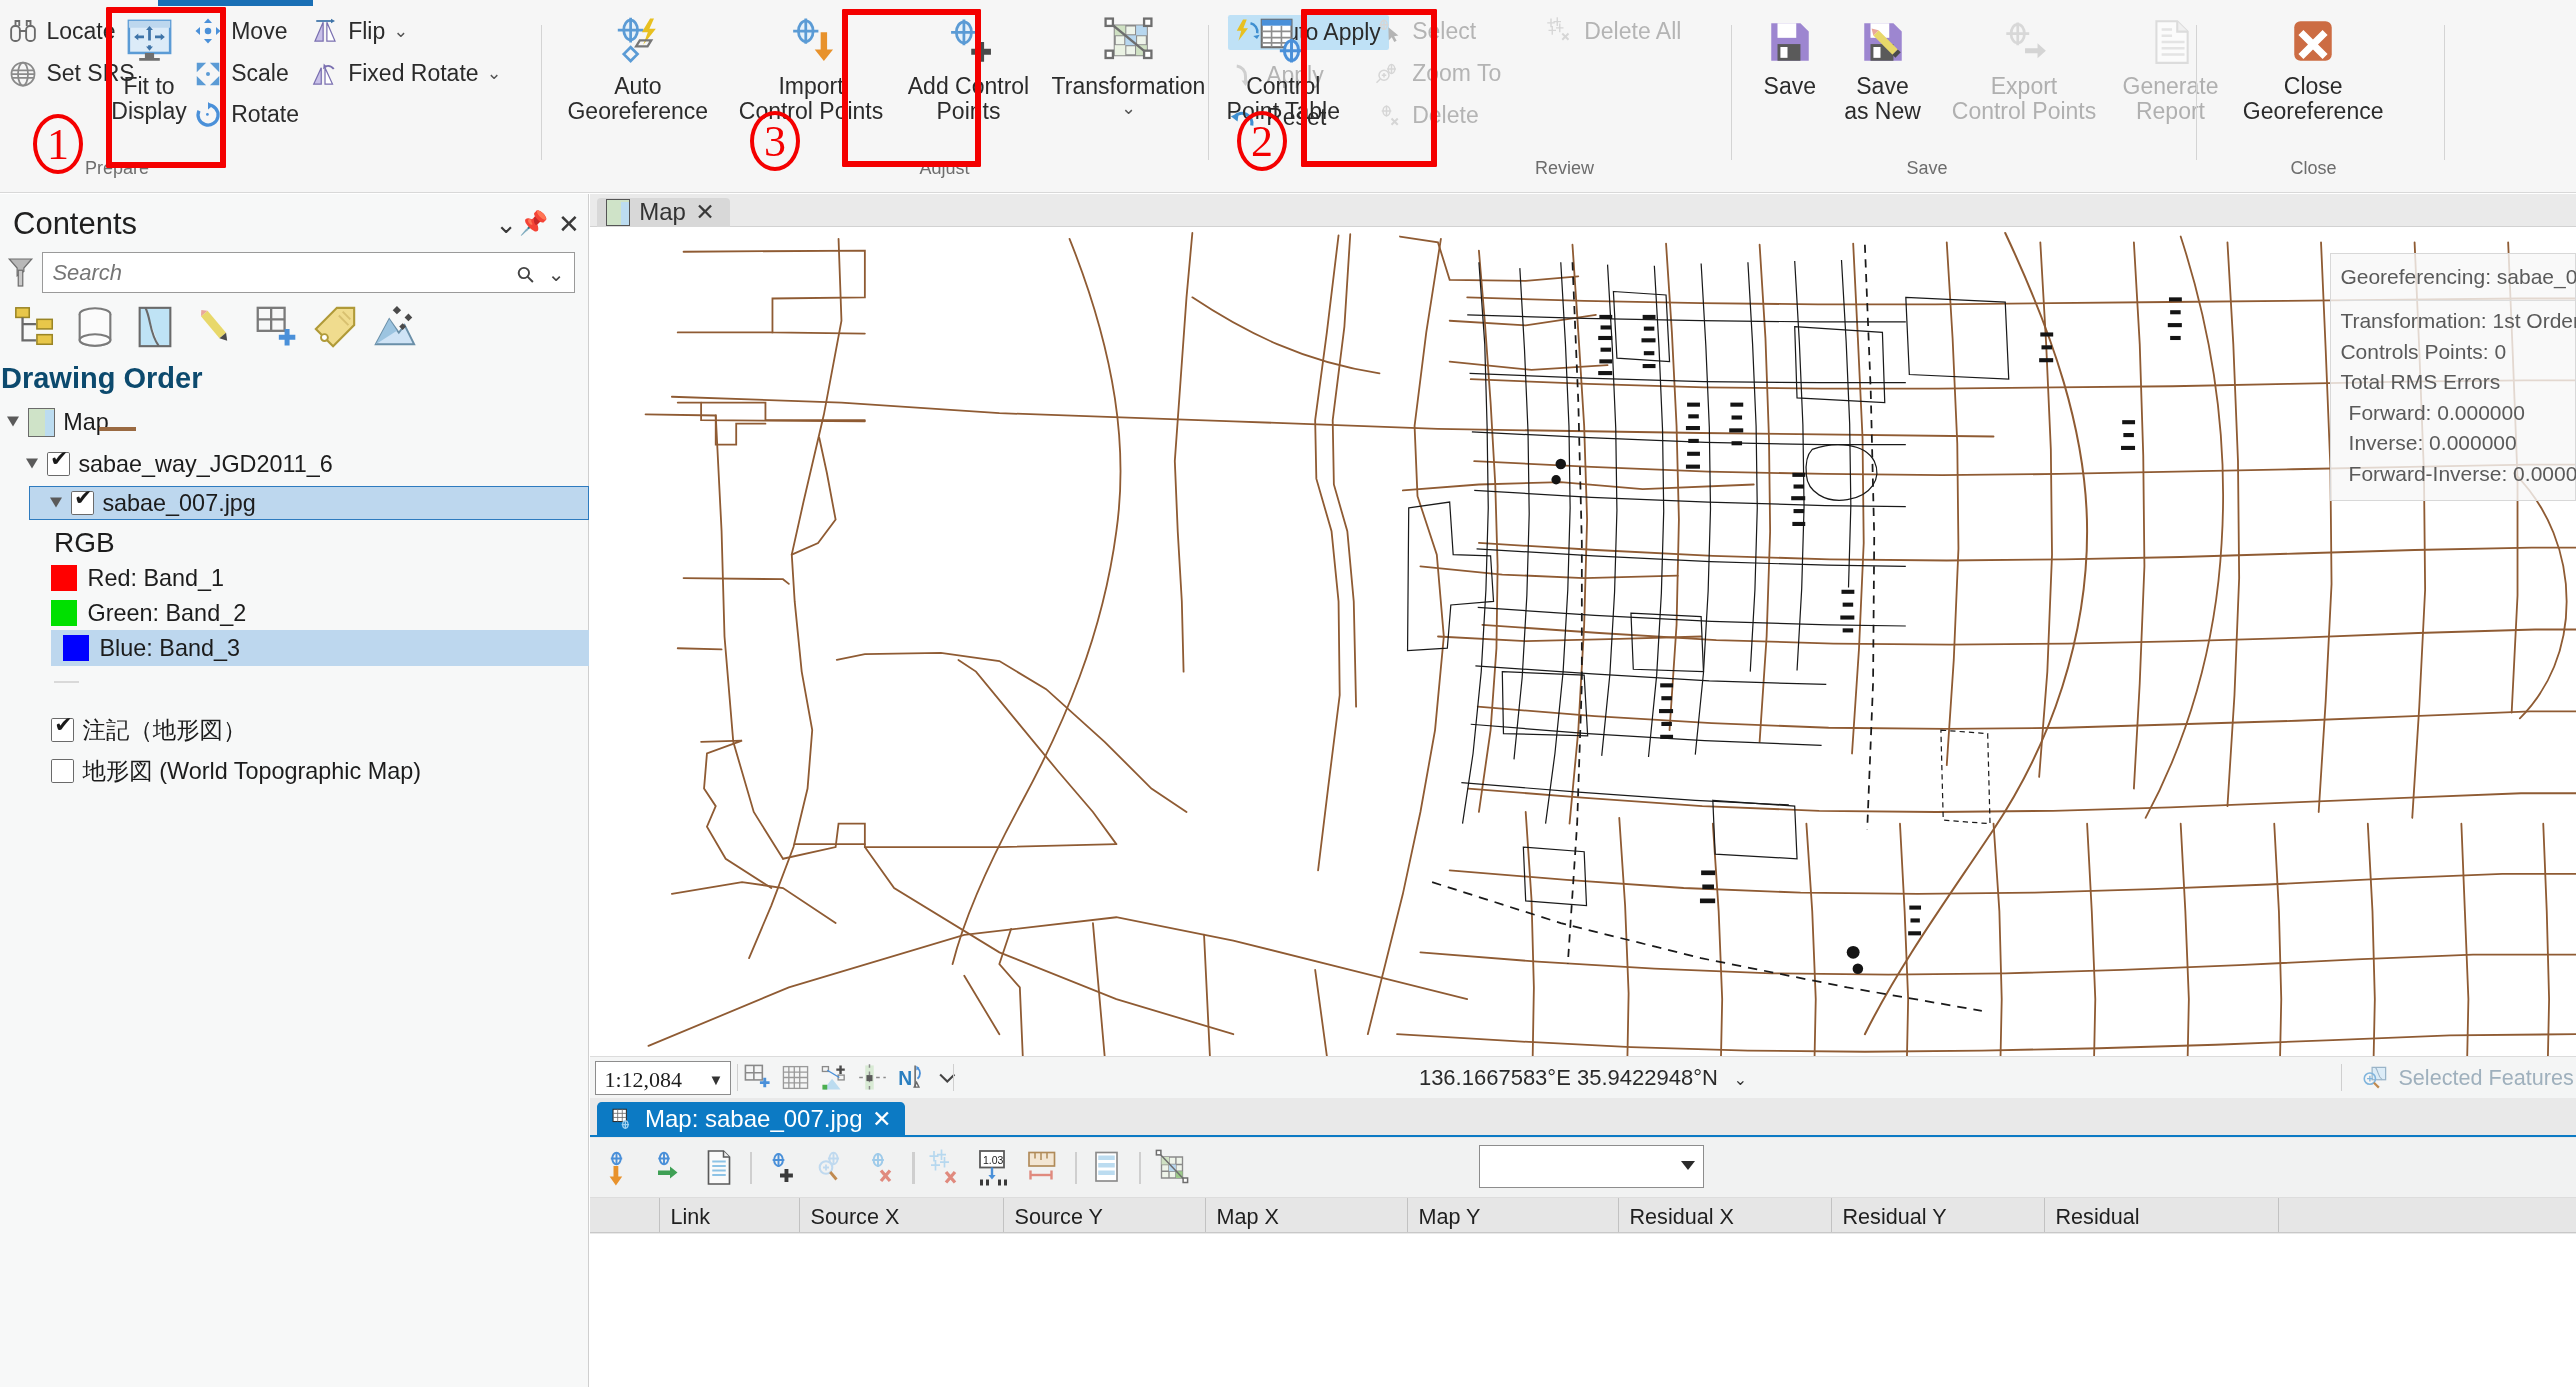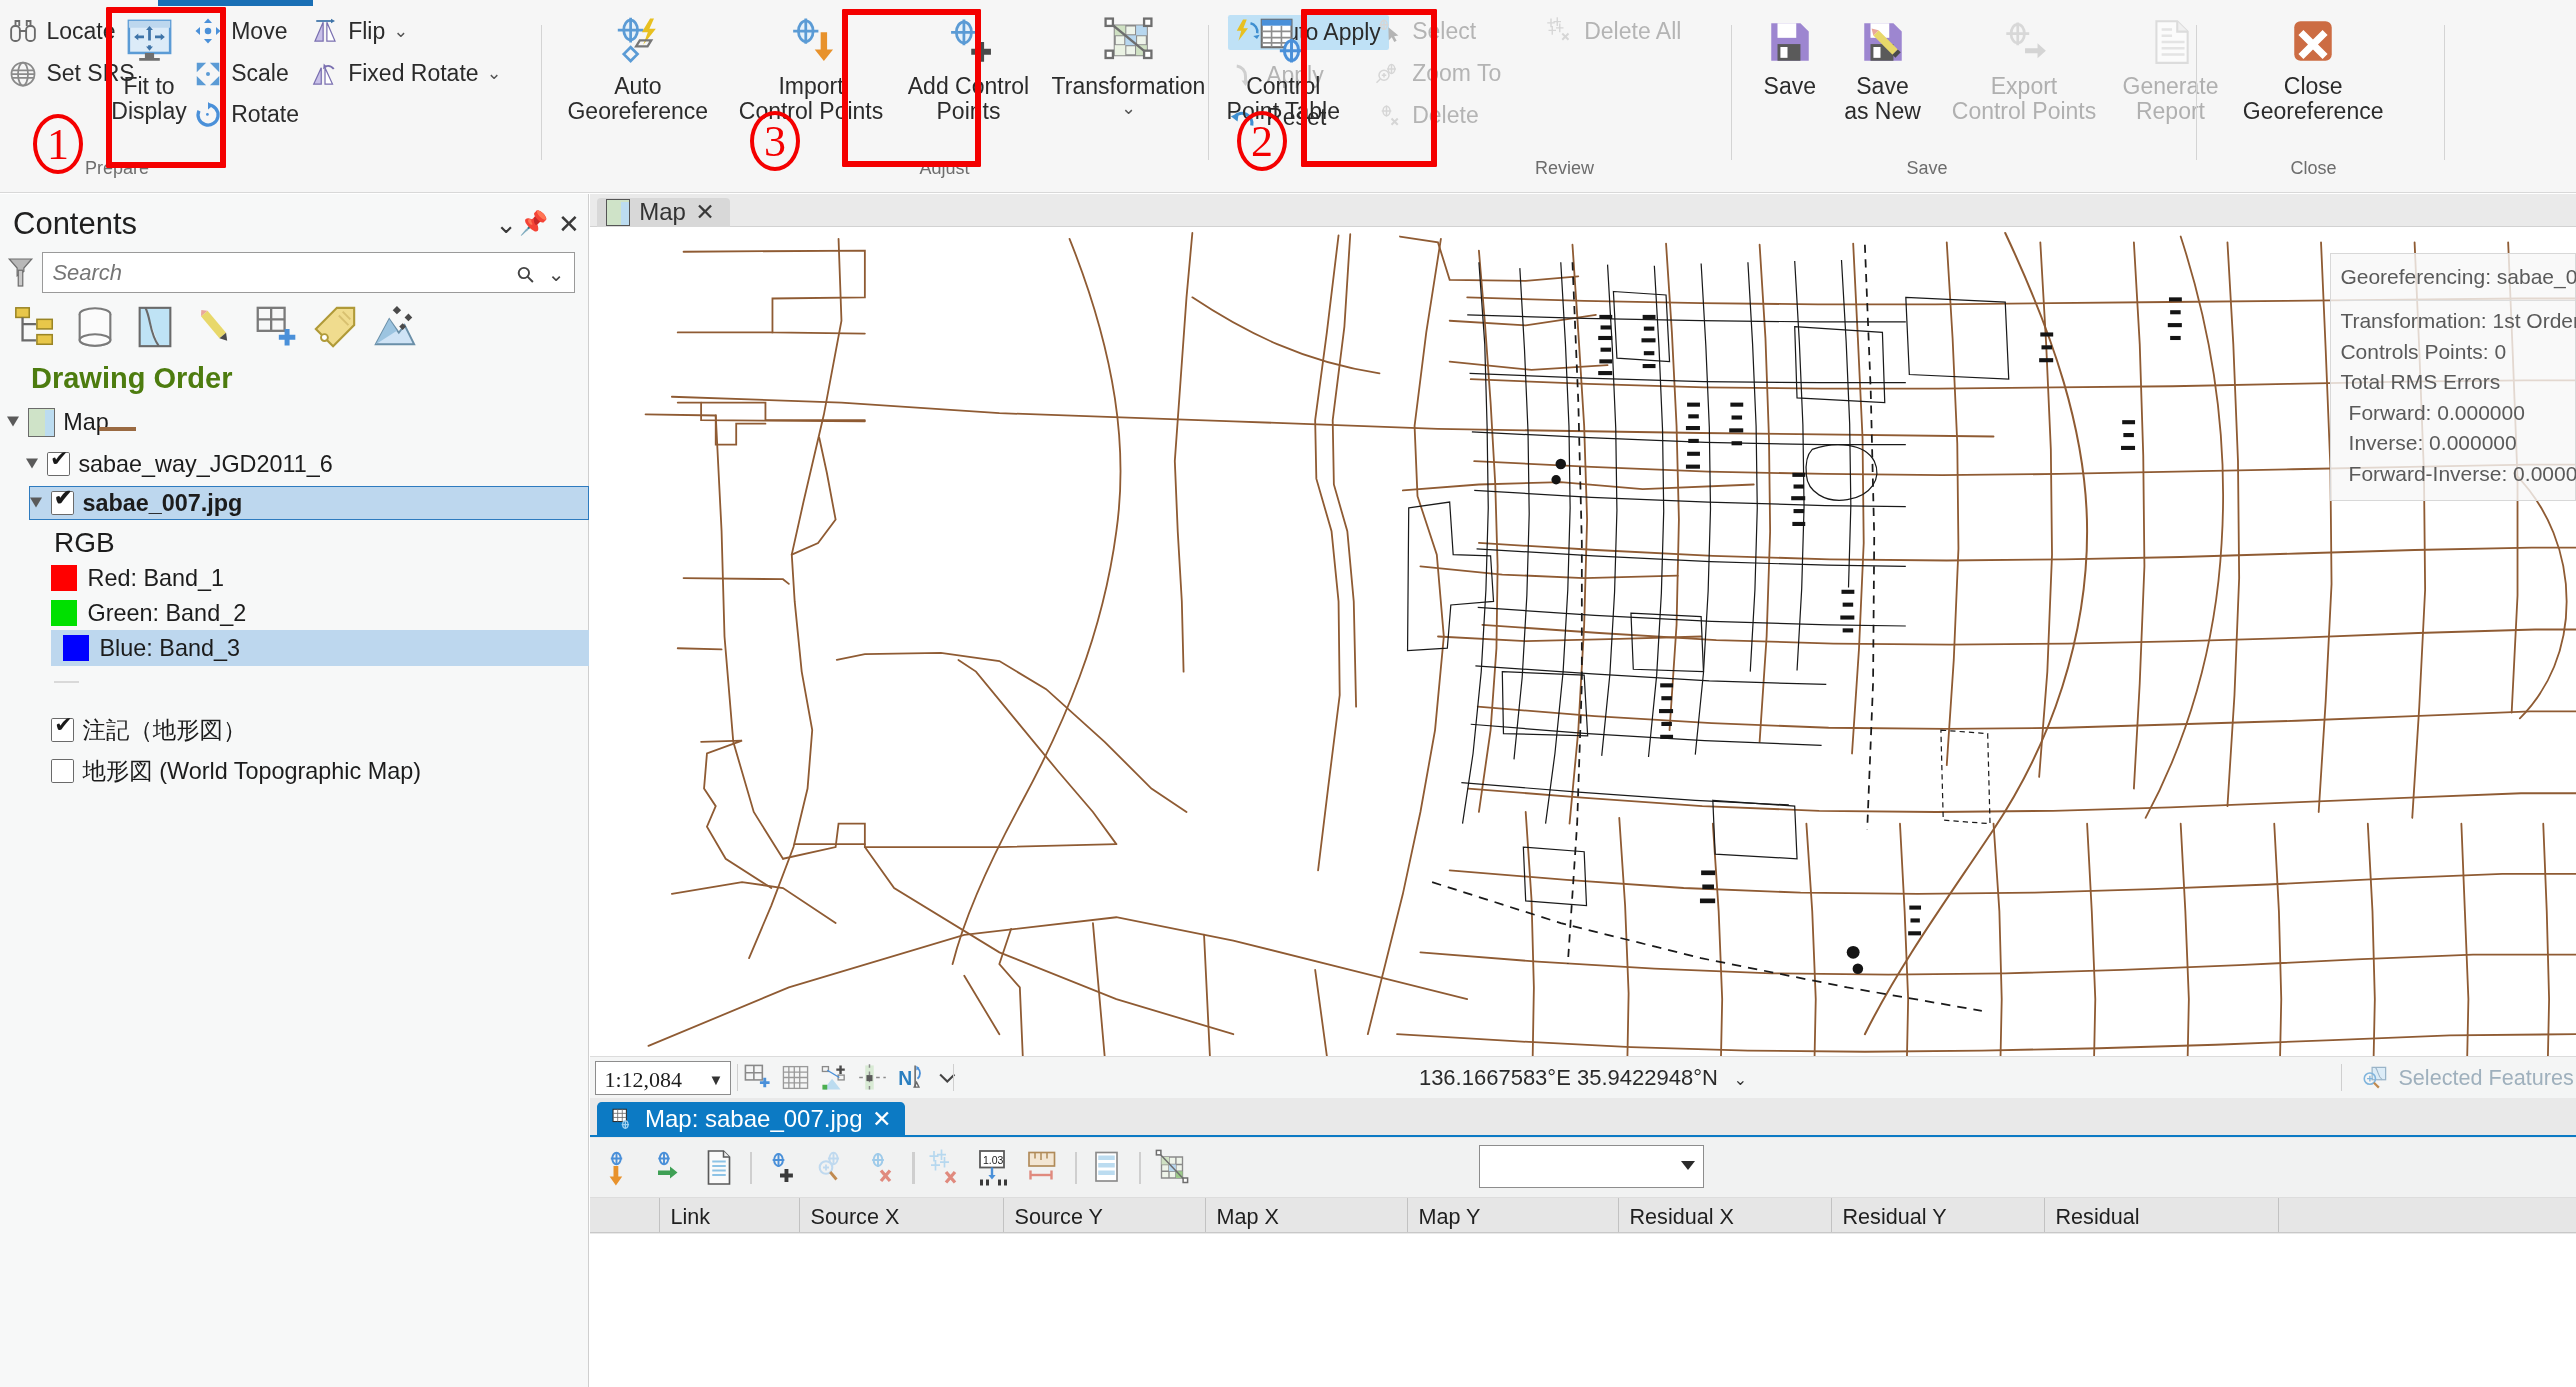--- a/index.html
+++ b/index.html
@@ -54,22 +54,22 @@
     font-size:22px; font-style:italic; color:#5f6a74; background:transparent;
     font-family:"Liberation Sans", sans-serif; }
   #search-mag { position:absolute; right:40px; top:9.4px; font-size:22px; color:#444;
     transform:rotate(-45deg); }
   #search-chev { position:absolute; right:9.4px; top:9.4px; font-size:20px; color:#444; }
   #tool-icons { position:absolute; left:11.7px; top:108px; width:561px; height:50px;
     display:flex; align-items:center; gap:14px; }
   #tool-icons > span { width:46px; height:46px; position:relative; }
 
   #tree { position:absolute; left:0; top:168px; width:100%; }
-  #drawing-order { position:absolute; left:31px; top:0; font-size:29px; font-weight:bold;
-    color:#4d7c0f; }
+  #drawing-order { position:absolute; left:1px; top:0; font-size:29px; font-weight:bold;
+    color:#0c4a6e; }
   .trow { position:absolute; left:0; width:589px; height:36px; display:flex;
     align-items:center; font-size:23.4px; color:#1c1c1c; white-space:nowrap; }
   .tri { width:14px; height:14px; flex:0 0 14px; margin-right:5.8px; }
   .tri::after { content:""; display:block; width:0;height:0;
     border-left:10px solid #5a5a5a; border-top:6.4px solid transparent;
     border-bottom:6.4px solid transparent; transform:rotate(90deg) translateX(0.6px); }
   .ck { width:23.4px; height:23.4px; flex:0 0 23.4px; border:1.2px solid #6a6a6a; background:#fff;
     margin-right:8.2px; position:relative; border-radius:1.8px; }
   .ck.on::after { content:"✔"; position:absolute; left:2.3px; top:-5.3px; font-size:22px;
     color:#1a1a1a; line-height:1; }
@@ -651,21 +651,21 @@
     </div>
 
     <div class="trow" style="top:84px; padding-left:27px;">
       <span class="tri"></span>
       <span class="ck on"></span>
       <span>sabae_way_JGD2011_6</span>
     </div>
 
     <div id="line-symbol"></div>
 
-    <div class="trow sel" style="top:124px; left:29px; width:560px; padding-left:1px; height:34px;font-weight:bold;">
+    <div class="trow sel" style="top:124px; left:29px; width:560px; padding-left:21px; height:34px;">
       <span class="tri"></span>
       <span class="ck on"></span>
       <span>sabae_007.jpg</span>
     </div>
 
     <div class="trow" style="top:163px; padding-left:54px; font-size:28px;">
       <span>RGB</span>
     </div>
 
     <div class="trow" style="top:198px; padding-left:51px;">

